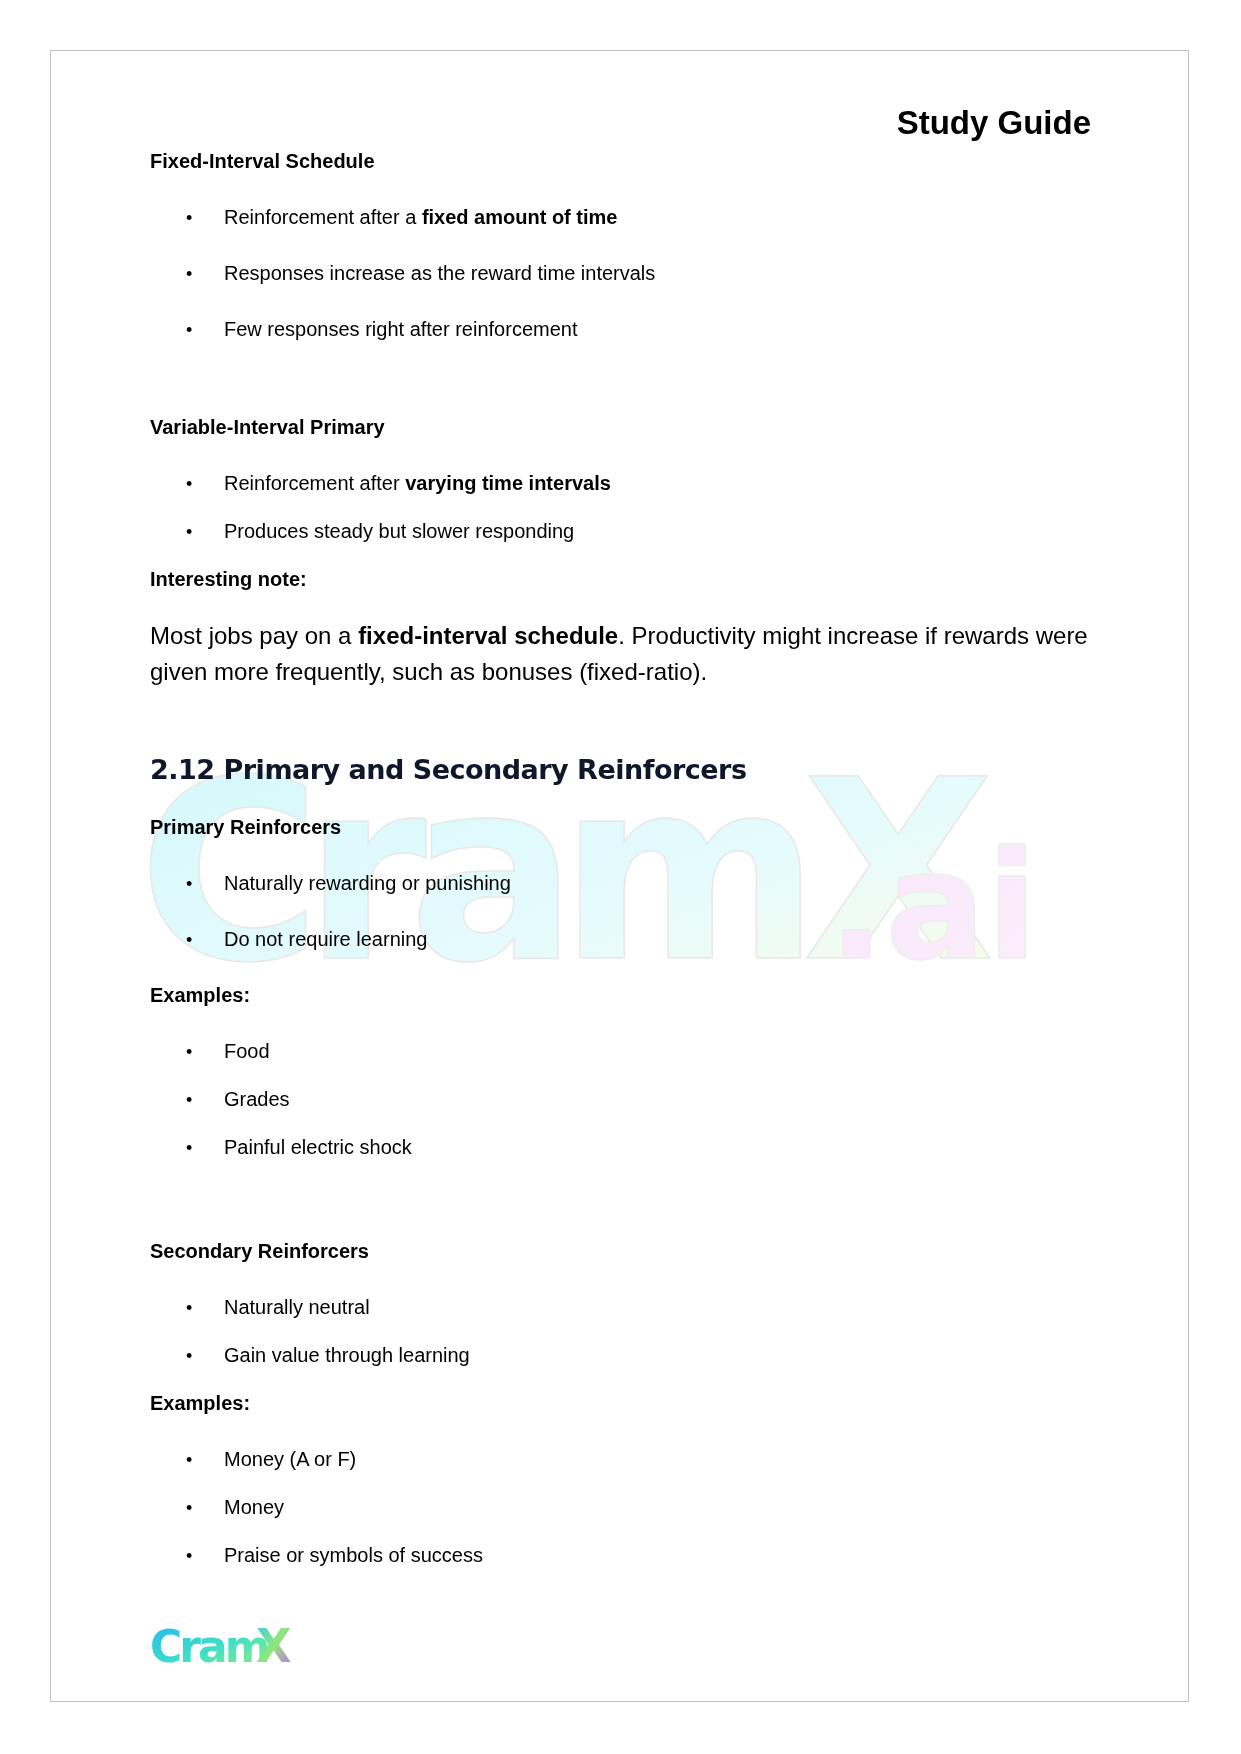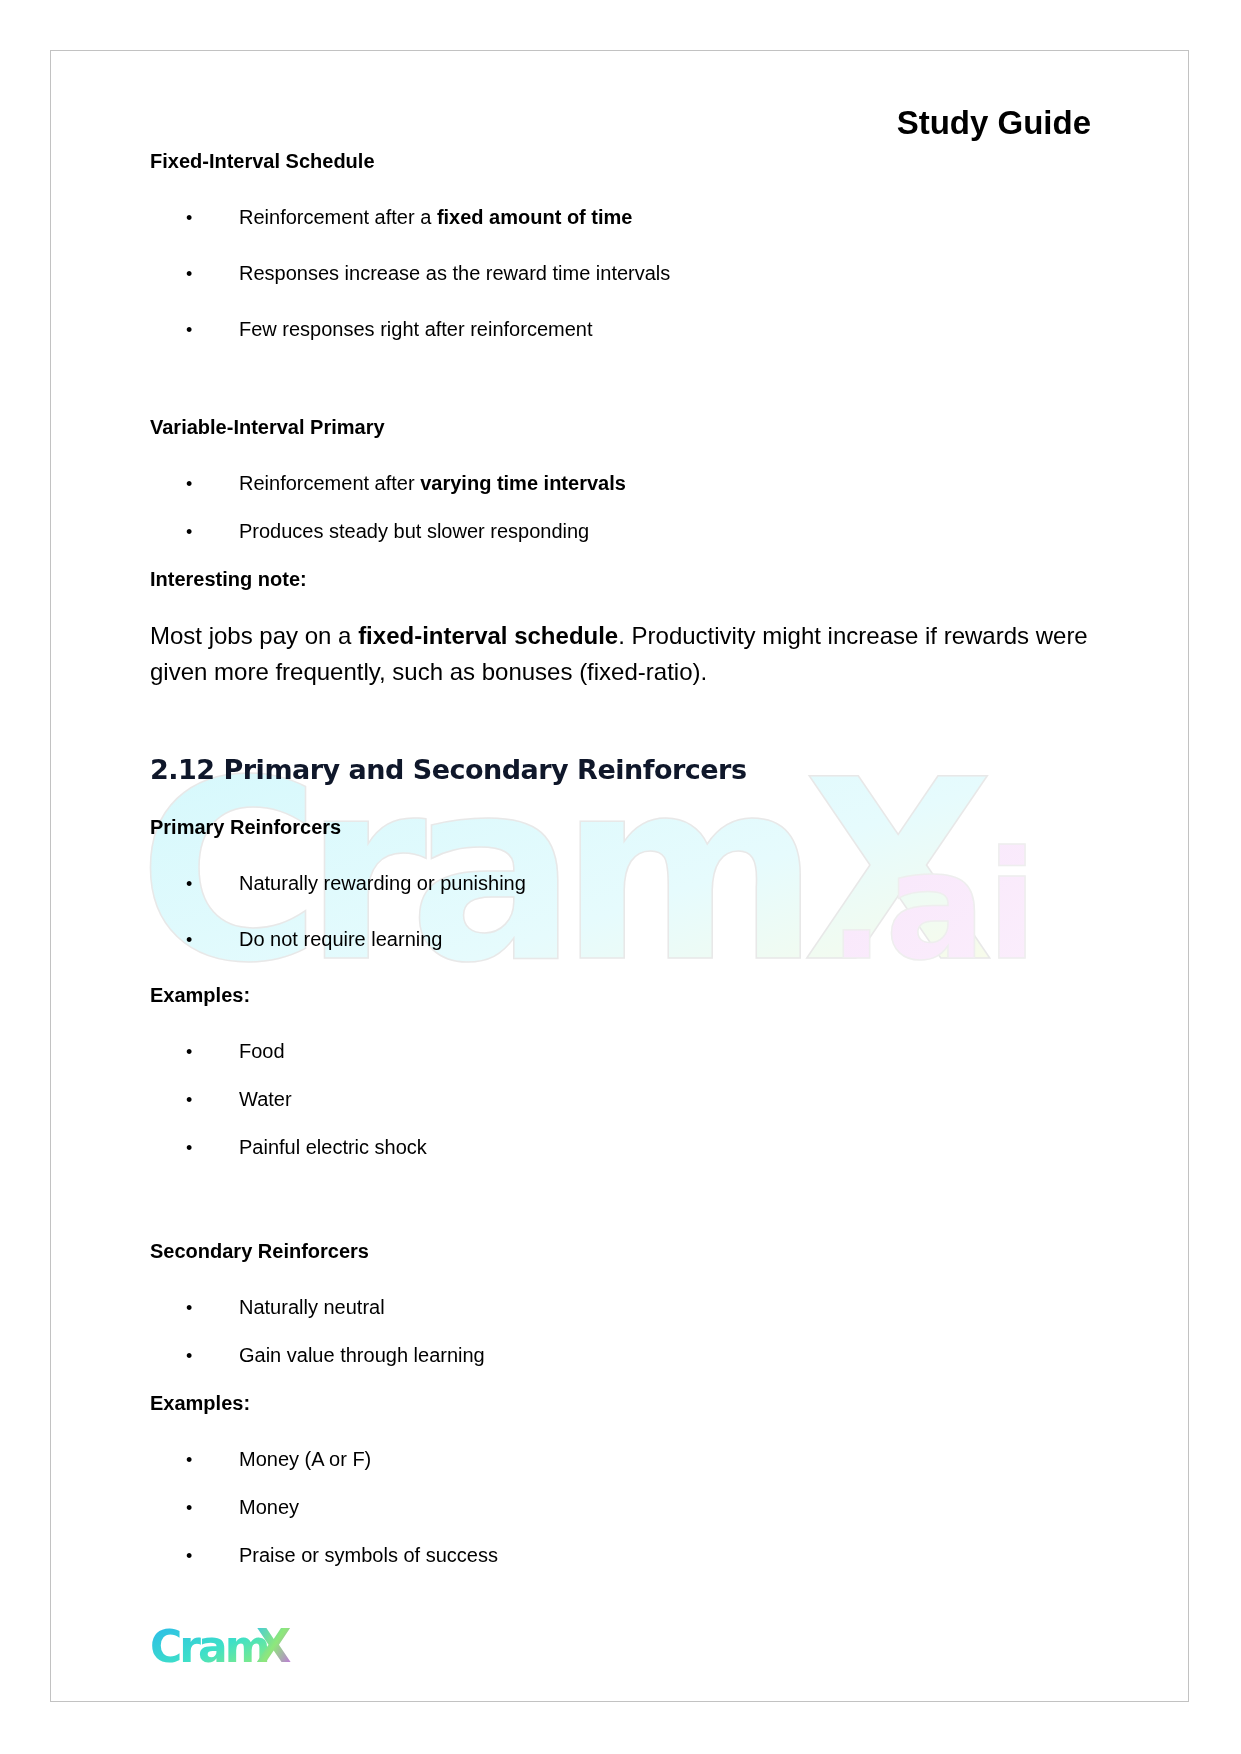--- a/index.html
+++ b/index.html
@@ -5,21 +5,21 @@
     html, body { margin: 0; padding: 0; background: #ffffff; }
     body { width: 1241px; height: 1754px; position: relative; overflow: hidden;
            font-family: "Liberation Sans", sans-serif; color: #000; }
     .page-frame { position: absolute; left: 50px; top: 50px; width: 1139px; height: 1652px;
                   border: 1.5px solid #c2c2c2; box-sizing: border-box; }
     .header-title { position: absolute; right: 150px; top: 104px; font-size: 33px; font-weight: bold; }
     .abs { position: absolute; left: 150px; }
     .h-sub { font-size: 20px; font-weight: bold; }
     .bullet { position: absolute; left: 186px; font-size: 20px; display: flex; align-items: baseline; }
     .bullet .dot { width: 38px; display: inline-block; font-size: 18px; }
-    .bullet .txt { display: inline-block; margin-left: 15px; }
+    .bullet .txt { display: inline-block; }
     .para { font-size: 24px; line-height: 36px; width: 940px; }
     .h2 { font-size: 27px; font-weight: bold; color: #0f172a;
           font-family: "DejaVu Sans", sans-serif; letter-spacing: -0.5px; }
     .watermark { position: absolute; left: 148px; top: 740px; width: 950px; height: 260px;
                  pointer-events: none; z-index: 0; }
     .content { position: relative; z-index: 1; }
     .logo { position: absolute; left: 150px; top: 1622px; }
   </style>
 </head>
 <body>
@@ -85,21 +85,21 @@
     <span class="dot">•</span>
     <span class="txt">Do not require learning</span>
   </div>
   <div class="abs h-sub" style="top:984px">Examples:</div>
   <div class="bullet" style="top:1040px">
     <span class="dot">•</span>
     <span class="txt">Food</span>
   </div>
   <div class="bullet" style="top:1088px">
     <span class="dot">•</span>
-    <span class="txt">Water</span>
+    <span class="txt">Grades</span>
   </div>
   <div class="bullet" style="top:1136px">
     <span class="dot">•</span>
     <span class="txt">Painful electric shock</span>
   </div>
 
   <div class="abs h-sub" style="top:1240px">Secondary Reinforcers</div>
   <div class="bullet" style="top:1296px">
     <span class="dot">•</span>
     <span class="txt">Naturally neutral</span>

